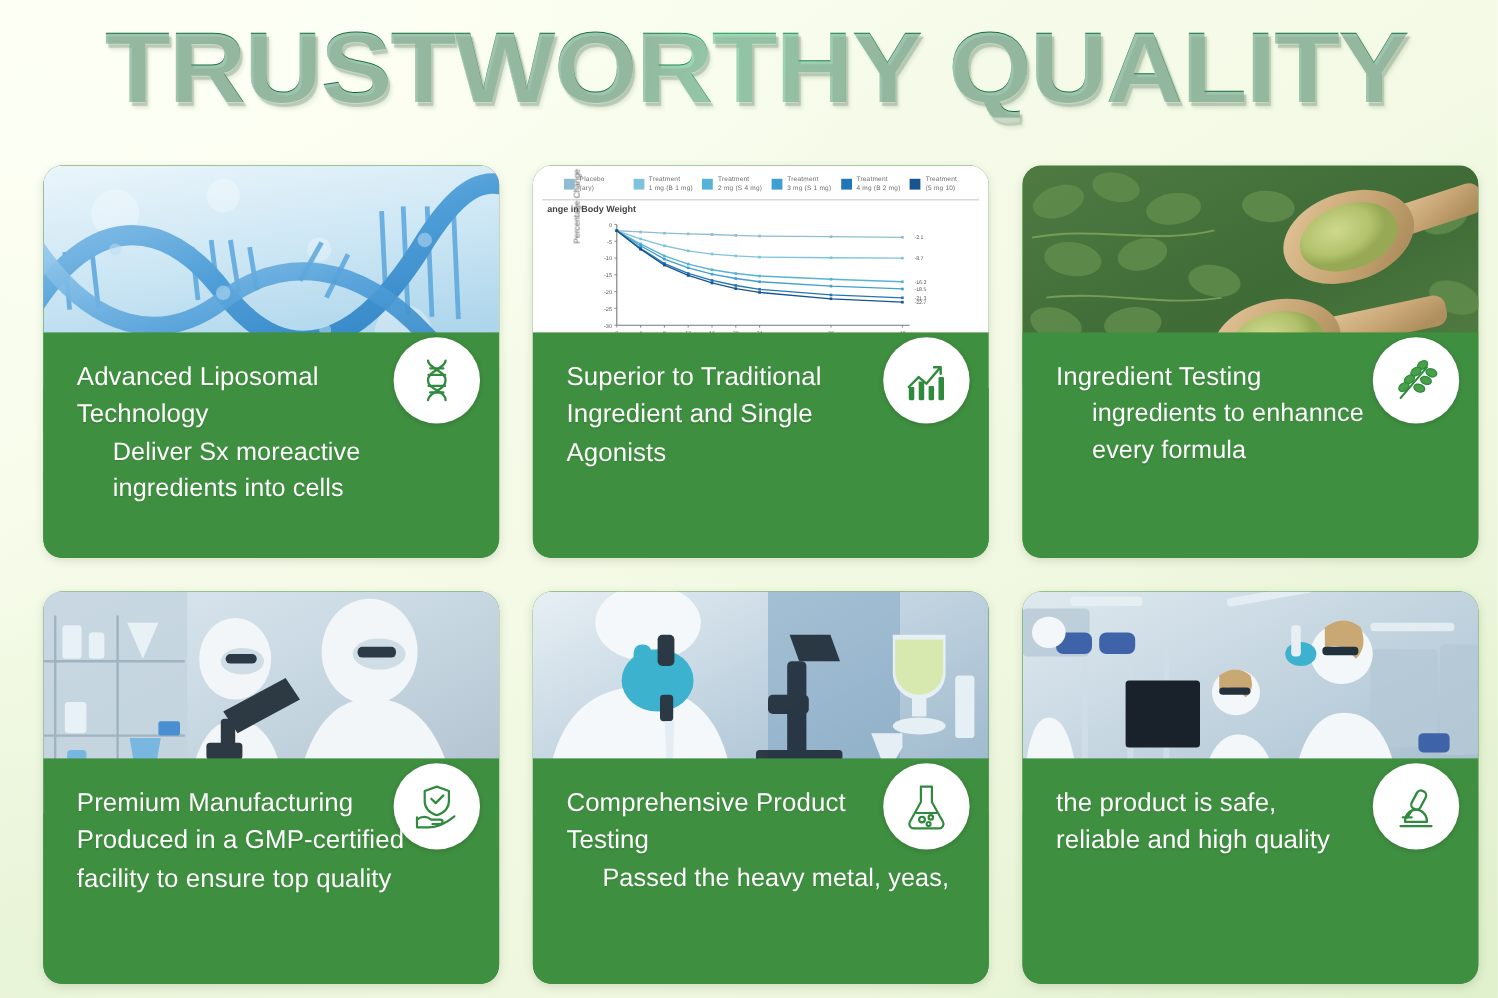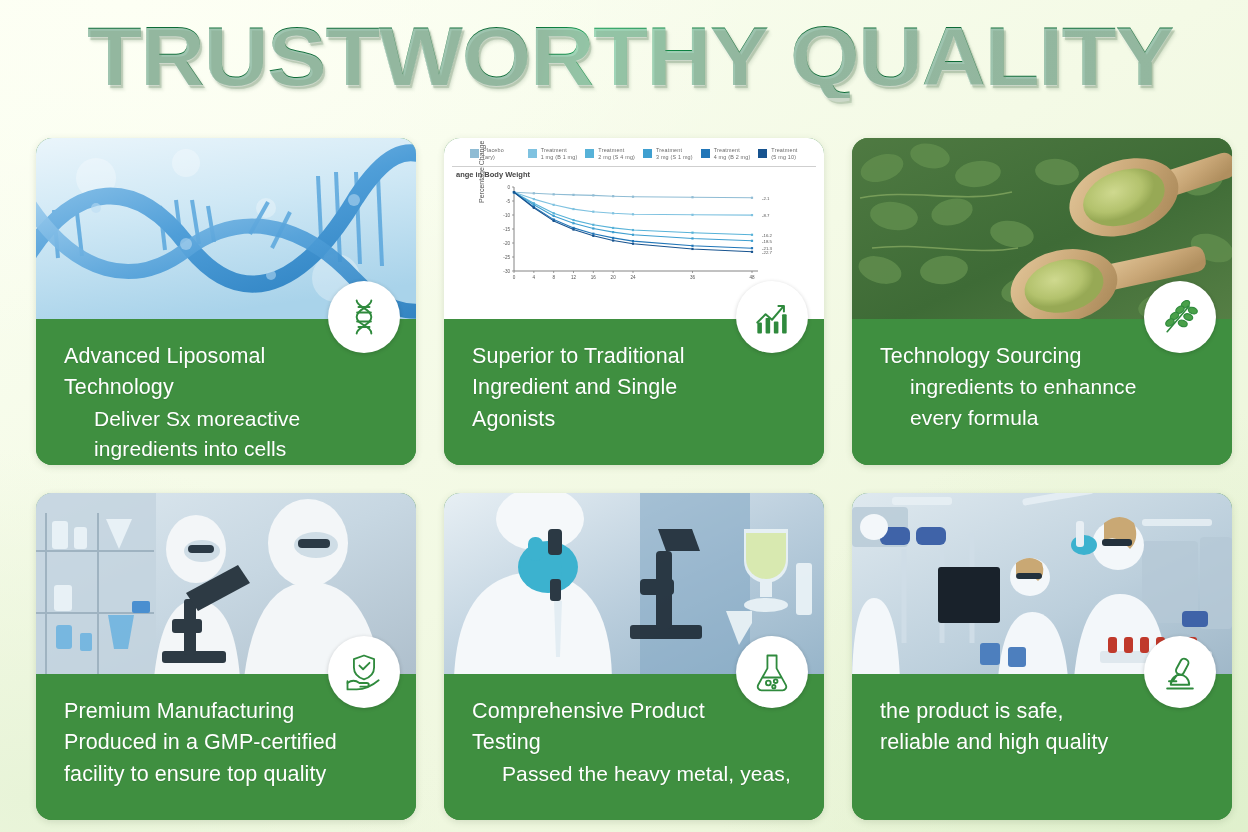--- a/index.html
+++ b/index.html
@@ -67,21 +67,21 @@
   .photo {
     position: absolute; left: 0; top: 0; right: 0;
     height: 185px;
     overflow: hidden;
   }
   .photo svg { display: block; width: 100%; height: 100%; }
 
   
   .caption {
     position: absolute; left: 0; right: 0; bottom: 0;
-    height: 146px;
+    height: 188px;
     background: #3f8f40;
     padding: 22px 26px 0 28px;
   }
 
   .caption p {
     color: #ffffff;
     font-size: 21.5px;
     line-height: 1.46;
     font-weight: 400;
     letter-spacing: .1px;
@@ -414,21 +414,21 @@
           <ellipse cx="38" cy="17" rx="5" ry="3.4" transform="rotate(20 38 17)"></ellipse>
           <ellipse cx="24" cy="16" rx="5" ry="3.4" transform="rotate(-35 24 16)"></ellipse>
           <ellipse cx="33" cy="24" rx="5" ry="3.4" transform="rotate(20 33 24)"></ellipse>
           <ellipse cx="18" cy="23" rx="5" ry="3.4" transform="rotate(-35 18 23)"></ellipse>
           <ellipse cx="27" cy="31" rx="5" ry="3.4" transform="rotate(20 27 31)"></ellipse>
           <ellipse cx="13" cy="30" rx="5" ry="3.4" transform="rotate(-35 13 30)"></ellipse>
         </g>
       </svg>
     </div>
     <div class="caption">
-      <p>Technology Sourcing</p>
+      <p>Ingredient Testing</p>
       <p class="l2">ingredients to  enhannce</p>
       <p class="l2">every formula</p>
     </div>
   </div>
 
   <div class="card">
     <div class="photo">
       <svg viewBox="0 0 380 185" preserveAspectRatio="none">
         <defs>
           <linearGradient id="labbg1" x1="0" y1="0" x2="1" y2="1">

